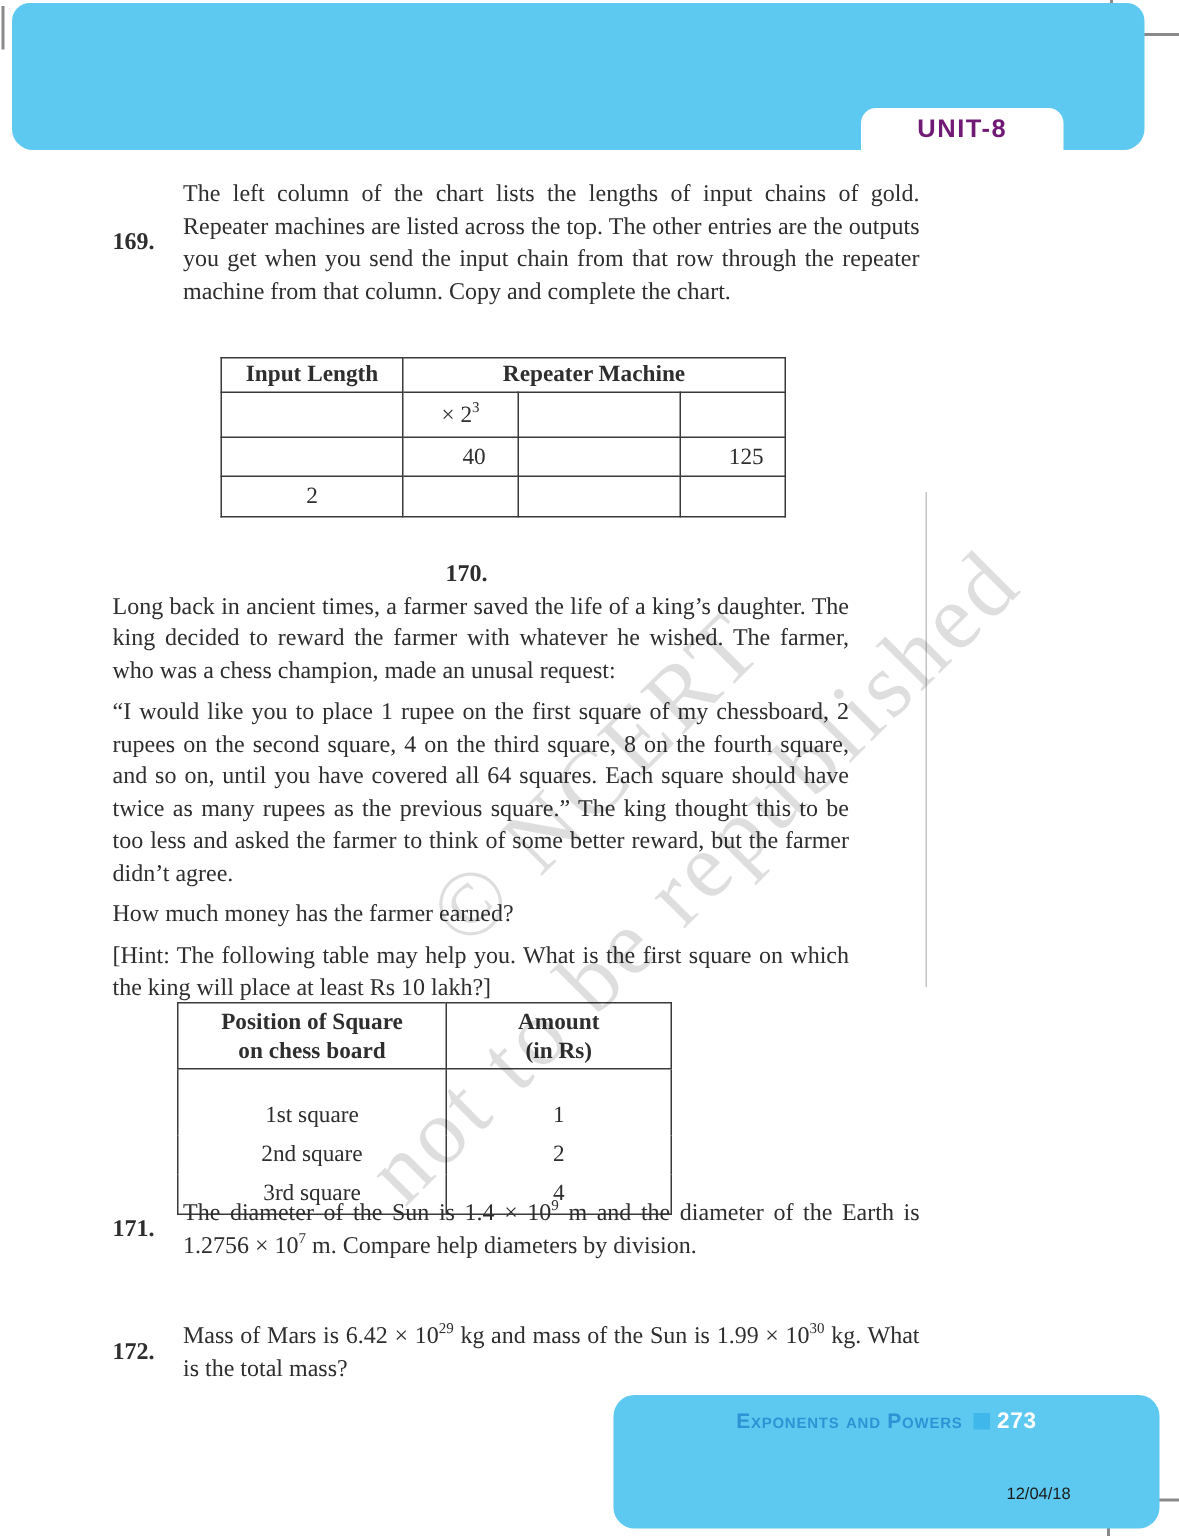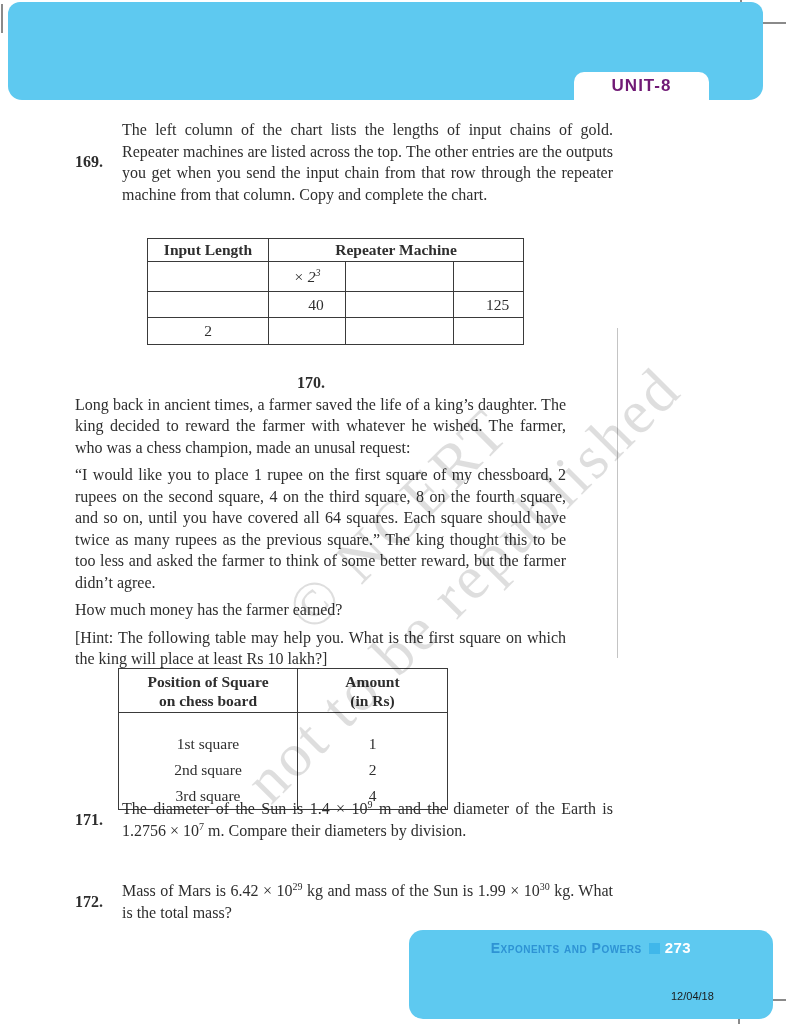--- a/index.html
+++ b/index.html
@@ -35,21 +35,21 @@
   .pbody p{margin:0;}
   .pbody p + p{margin-top:6px;}
   sup{font-size:10px;line-height:0;vertical-align:super;}
   
   .input-table{
     position:absolute;left:147px;top:238px;border-collapse:collapse;table-layout:fixed;
     font-size:15.5px;
   }
   .input-table td{border:1.5px solid #3a3a3a;text-align:center;padding:0;vertical-align:middle;}
   .input-table .it-head td{font-weight:bold;height:22px;}
-  .input-table .it-r1 td{height:29px;font-style:italic;}
+  .input-table .it-r1 td{height:29px;}
   .input-table .it-r2 td{height:25px;padding-left:18px;}
   .input-table .it-r3 td{height:26px;}
   .input-table .it-r4 td{height:26px;}
   
   .chess-table{
     position:absolute;left:118px;top:668px;border-collapse:collapse;table-layout:fixed;
     font-size:15.5px;border:1.5px solid #3a3a3a;
   }
   .chess-table th{
     border-bottom:1.5px solid #3a3a3a;font-weight:bold;text-align:center;
@@ -182,21 +182,21 @@
       <tr>
         <td>3rd square</td>
         <td>4</td>
       </tr>
     </tbody>
   </table>
 
   <div class="prob" style="left:75px;top:798px;">
     <div class="pnum">171.</div>
     <div class="pbody">
-      <p><span>The diameter of the Sun is 1.4 × 10</span><sup>9</sup><span> m and the diameter of the Earth is 1.2756 × 10</span><sup>7</sup><span> m. Compare their diameters by division.</span></p>
+      <p><span>The diameter of the Sun is 1.4 × 10</span><sup>9</sup><span> m and the diameter of the Earth is 1.2756 × 10</span><sup>7</sup><span> m. Compare help diameters by division.</span></p>
     </div>
   </div>
 
   <div class="prob" style="left:75px;top:859px;margin-top:21px;">
     <div class="pnum">172.</div>
     <div class="pbody">
       <p><span>Mass of Mars is 6.42 × 10</span><sup>29</sup><span> kg and mass of the Sun is 1.99 × 10</span><sup>30</sup><span> kg. What is the total mass?</span></p>
     </div>
   </div>
 

